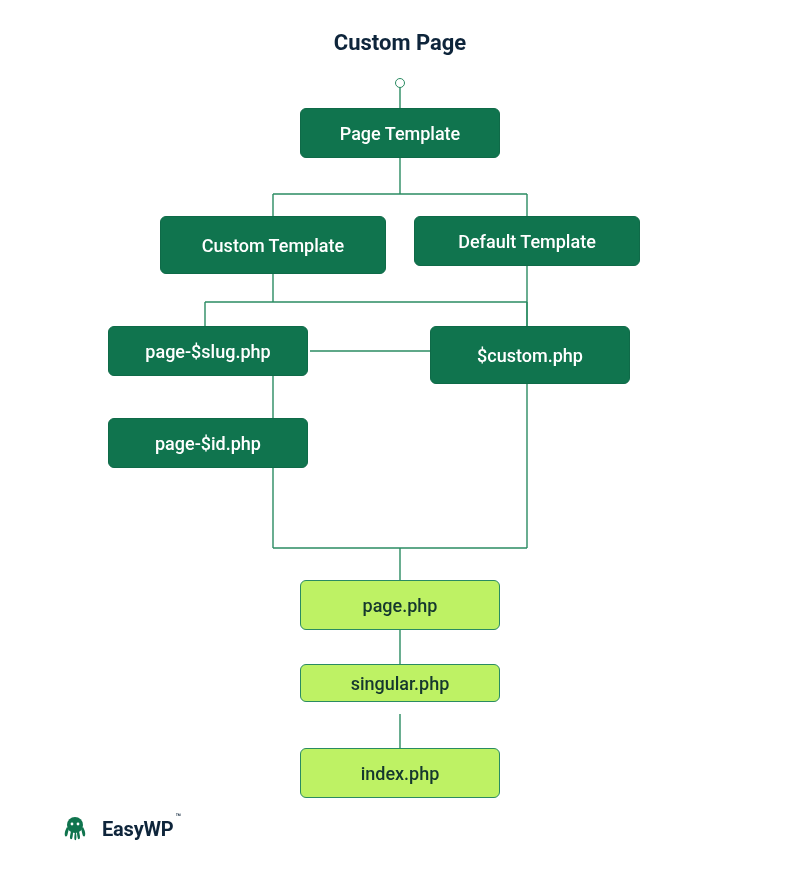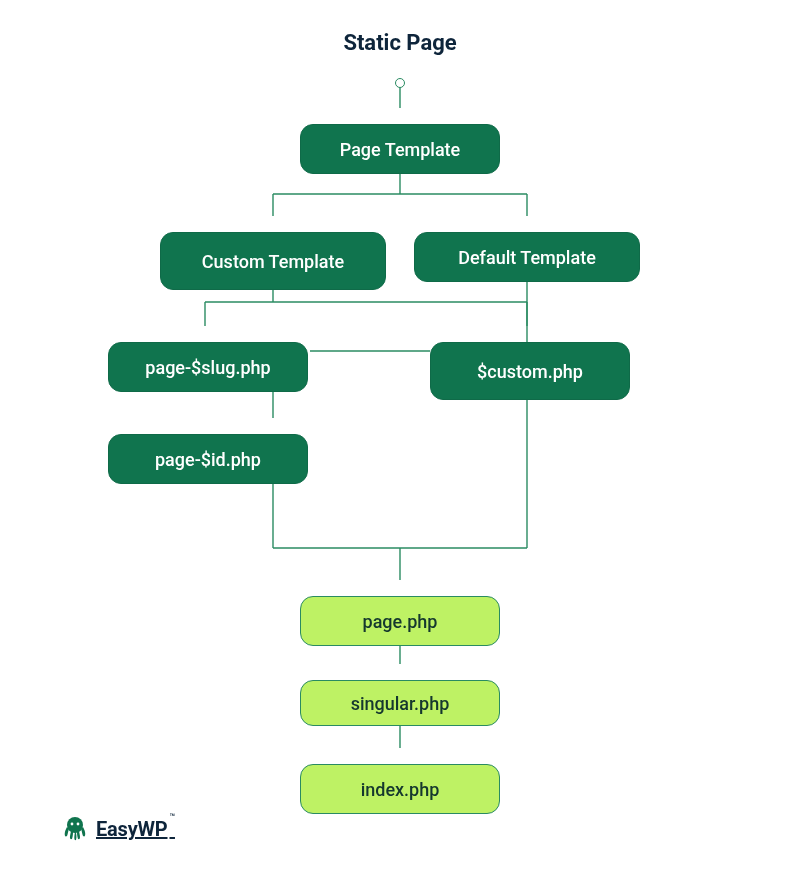--- a/index.html
+++ b/index.html
@@ -14,30 +14,29 @@
     position:absolute;
     left:0;right:0;
     text-align:center;
     font-weight:700;
     font-size:22px;
     color:#0e253b;
   }
   .node{
     position:absolute;
     box-sizing:border-box;
-    border-radius:13px;
+    border-radius:6px;
     display:flex;
     align-items:center;
     justify-content:center;
     font-size:18px;
     font-weight:500;
     padding:0 16px;
     text-align:center;
     white-space:nowrap;
-    margin-top:16px;
   }
   .solid{
     background:#10744e;
     color:#ffffff;
     border:1.5px solid #0f6a48;
   }
   .outline{
     background:#bef264;
     color:#15382e;
     border:1.5px solid #2a8b62;
@@ -48,22 +47,21 @@
     border:1.5px solid #2a8b62;
     background:#ffffff;
     border-radius:50%;
   }
   .logo{
     position:absolute;
     left:60px;
     bottom:36px;
     display:flex;
     align-items:center;
-    gap:6px;
-    text-decoration:underline;
+    gap:12px;
   }
   .logo-text{
     font-size:20px;
     font-weight:700;
     color:#0e253b;
     letter-spacing:-0.2px;
   }
   .logo-text sup{font-size:9px;font-weight:500;top:-0.9em;position:relative;margin-left:2px}
   svg.connectors{
     position:absolute;
@@ -107,21 +105,21 @@
 
   <line x1="273" y1="548" x2="527" y2="548"></line>
 
   <line x1="400" y1="548" x2="400" y2="580"></line>
 
   <line x1="400" y1="630" x2="400" y2="664"></line>
 
   <line x1="400" y1="714" x2="400" y2="748"></line>
 </svg>
 
-<div class="title" style="top:30px">Static Page</div>
+<div class="title" style="top:30px">Custom Page</div>
 
 <div class="dot" style="left:395px;top:78px"></div>
 
 <div class="node solid" style="left:300px;top:108px;width:200px;height:50px">
   <span>Page Template</span>
 </div>
 
 <div class="node solid" style="left:160px;top:216px;width:226px;height:58px">
   <span>Custom Template</span>
 </div>
@@ -139,21 +137,21 @@
 </div>
 
 <div class="node solid" style="left:108px;top:418px;width:200px;height:50px">
   <span>page-$id.php</span>
 </div>
 
 <div class="node outline" style="left:300px;top:580px;width:200px;height:50px">
   <span>page.php</span>
 </div>
 
-<div class="node outline" style="left:300px;top:664px;width:200px;height:46px">
+<div class="node outline" style="left:300px;top:664px;width:200px;height:38px">
   <span>singular.php</span>
 </div>
 
 <div class="node outline" style="left:300px;top:748px;width:200px;height:50px">
   <span>index.php</span>
 </div>
 
 <div class="logo">
   <svg width="30" height="30" viewBox="0 0 30 30">
     <g fill="#10744e">

